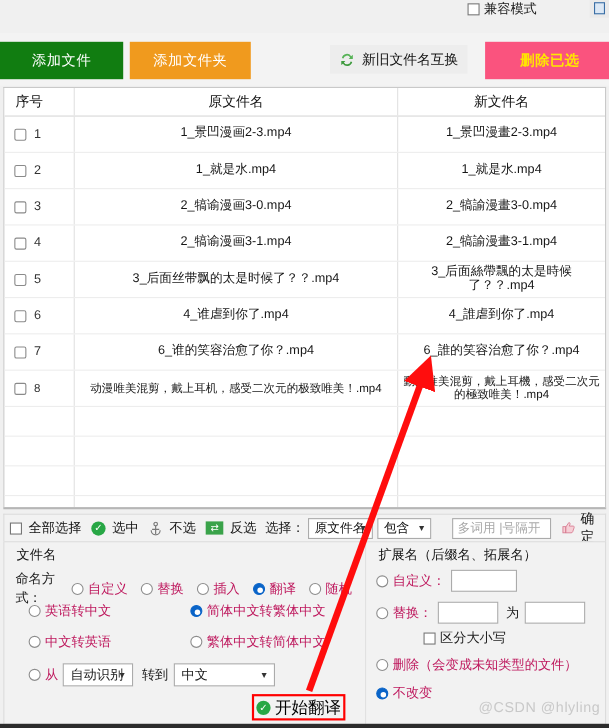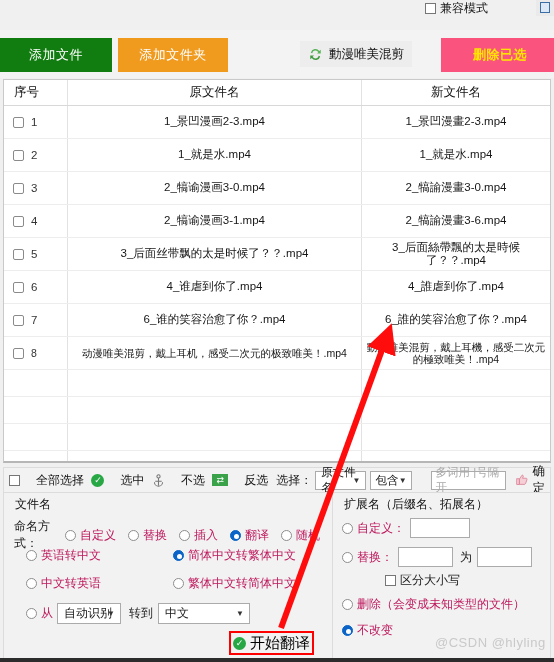--- a/index.html
+++ b/index.html
@@ -59,21 +59,21 @@
   .rowcb { width:11px; height:11px; min-width:11px; border:1px solid #8a8a8a; border-radius:2px; background:#fff; }
   .trow.empty { height:27px; }
   .two-line span { font-size:10.5px; }
 
   
   #select-bar {
     position:absolute; left:3px; top:467px; width:548px; height:25px;
     background:#f2f2f2; border:1px solid #dcdcdc; border-bottom:none;
     display:flex; align-items:center; gap:0px; padding:0 5px;
   }
-  .sb-item { display:flex; align-items:center; gap:16px; font-size:12px; color:#111; cursor:pointer; white-space:nowrap;justify-content:space-between; }
+  .sb-item { display:flex; align-items:center; gap:6px; font-size:12px; color:#111; cursor:pointer; white-space:nowrap;justify-content:space-between; }
   .sb-gap { width:11px; }
   .cbx-sm { width:11px; height:11px; border:1px solid #767676; background:#fff; display:inline-block; }
   .sel-label { font-size:12px; margin-left:8px; margin-right:3px; white-space:nowrap;}
   .mini-select {
     height:19px; background:#fff; border:1px solid #ababab; display:flex; align-items:center;
     padding:0 2px 0 5px; font-size:11.5px; color:#111; position:relative;
   }
   .mini-select .cv { position:absolute; right:4px; font-size:8px; color:#333; }
   #sel-field { width:70px; }
   #sel-mode  { width:58px; margin-left:4px; }
@@ -165,21 +165,21 @@
 <div id="toolbar"></div>
 <div class="big-btn" id="btn-add-file">添加文件</div>
 <div class="big-btn" id="btn-add-folder">添加文件夹</div>
 <div id="btn-swap">
   <span class="swap-icon">
     <svg width="15" height="15" viewBox="0 0 16 16">
       <path d="M3 6 A5 5 0 0 1 12 4.3 L13.6 3 L13.6 7 L9.6 7 L11 5.6 A3.5 3.5 0 0 0 4.5 6.6 Z" fill="#57b357"></path>
       <path d="M13 10 A5 5 0 0 1 4 11.7 L2.4 13 L2.4 9 L6.4 9 L5 10.4 A3.5 3.5 0 0 0 11.5 9.4 Z" fill="#3f9b3f"></path>
     </svg>
   </span>
-  <span>動漫唯美混剪</span>
+  <span>新旧文件名互换</span>
 </div>
 <div class="big-btn" id="btn-delete-selected">删除已选</div>
 
 <div id="file-table">
   <div id="table-head">
     <div class="th col-idx">序号</div>
     <div class="th col-old">原文件名</div>
     <div class="th col-new">新文件名</div>
   </div>
   <div id="table-body">
@@ -221,21 +221,21 @@
       </div>
       <div class="trow">
         <div class="cell col-idx">
           <span class="rowcb"></span>
           <span>4</span>
         </div>
         <div class="cell col-old">
           <span>2_犒谕漫画3-1.mp4</span>
         </div>
         <div class="cell col-new">
-          <span>2_犒諭漫畫3-6.mp4</span>
+          <span>2_犒諭漫畫3-1.mp4</span>
         </div>
       </div>
       <div class="trow">
         <div class="cell col-idx">
           <span class="rowcb"></span>
           <span>5</span>
         </div>
         <div class="cell col-old">
           <span>3_后面丝带飘的太是时候了？？.mp4</span>
         </div>

